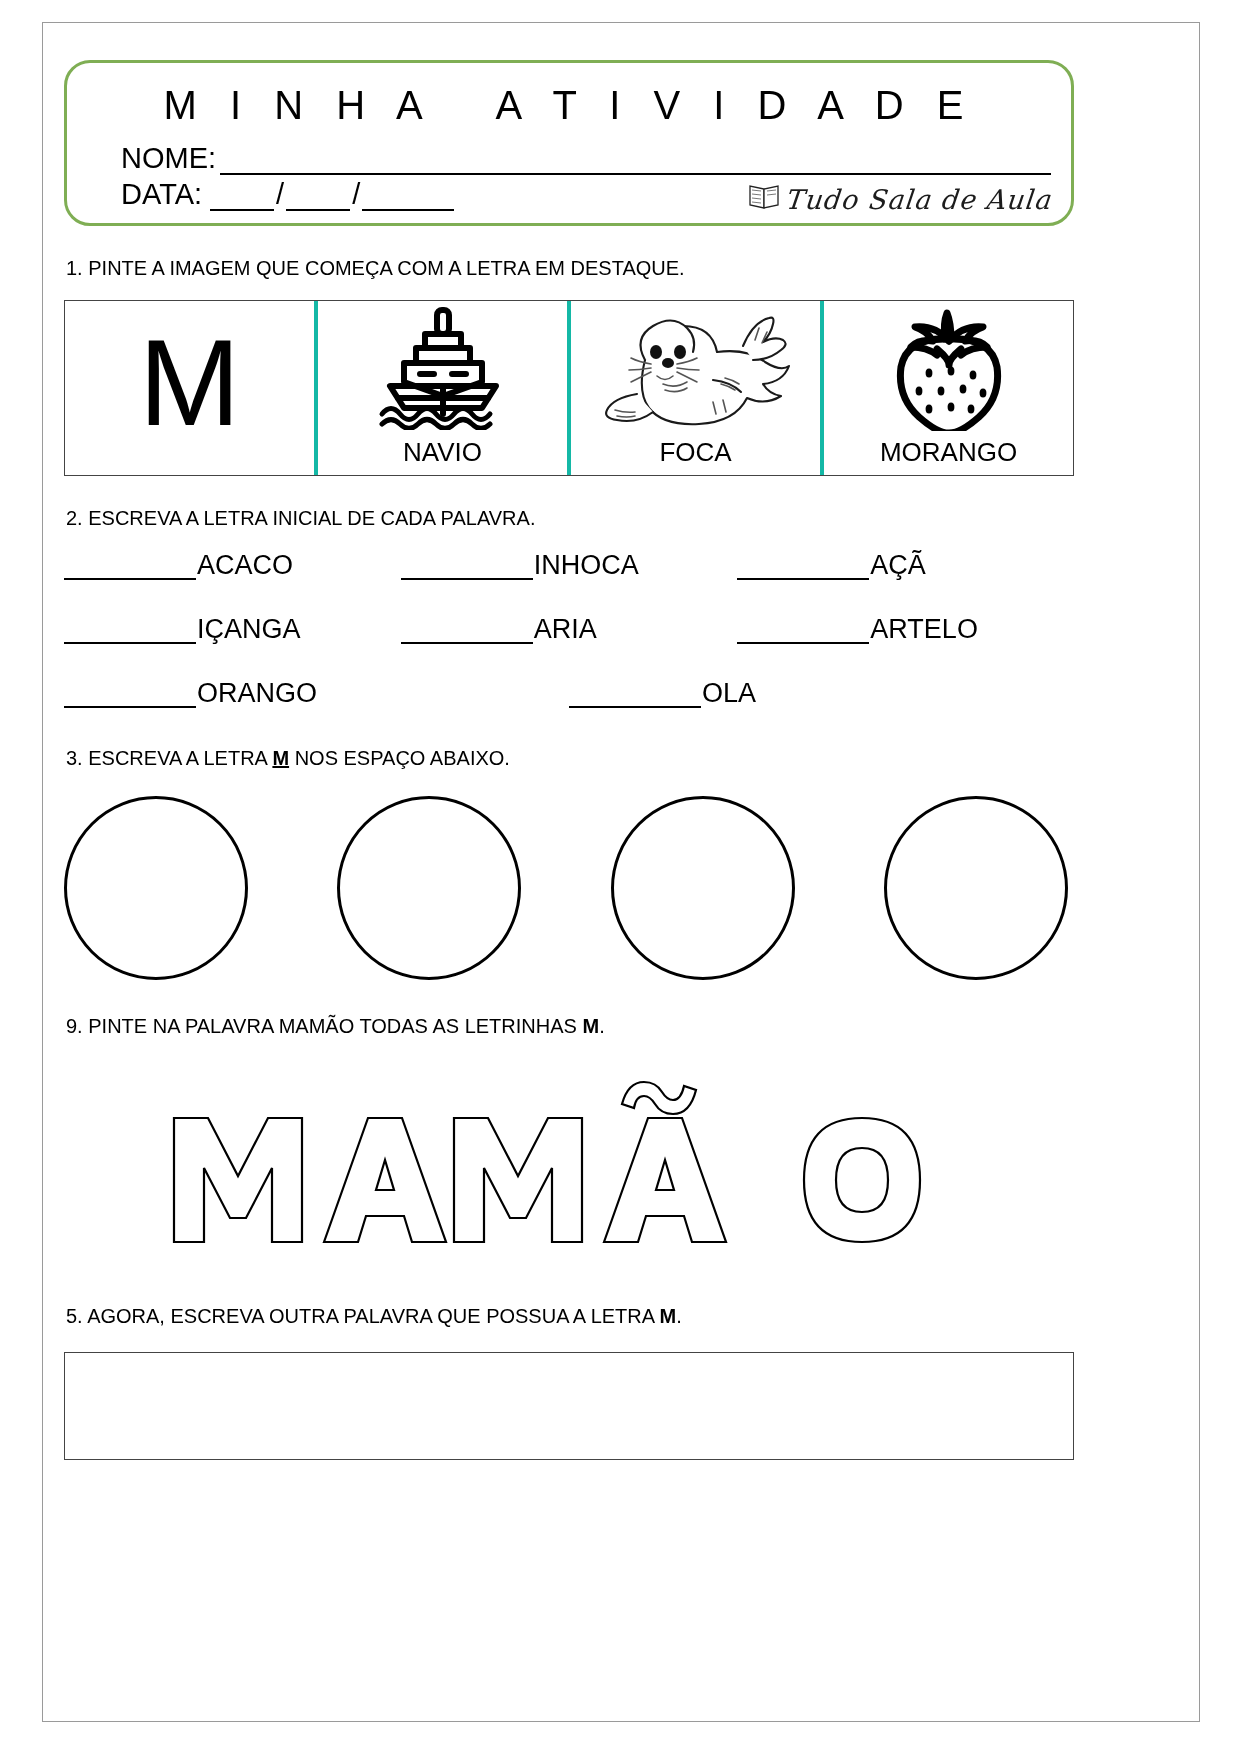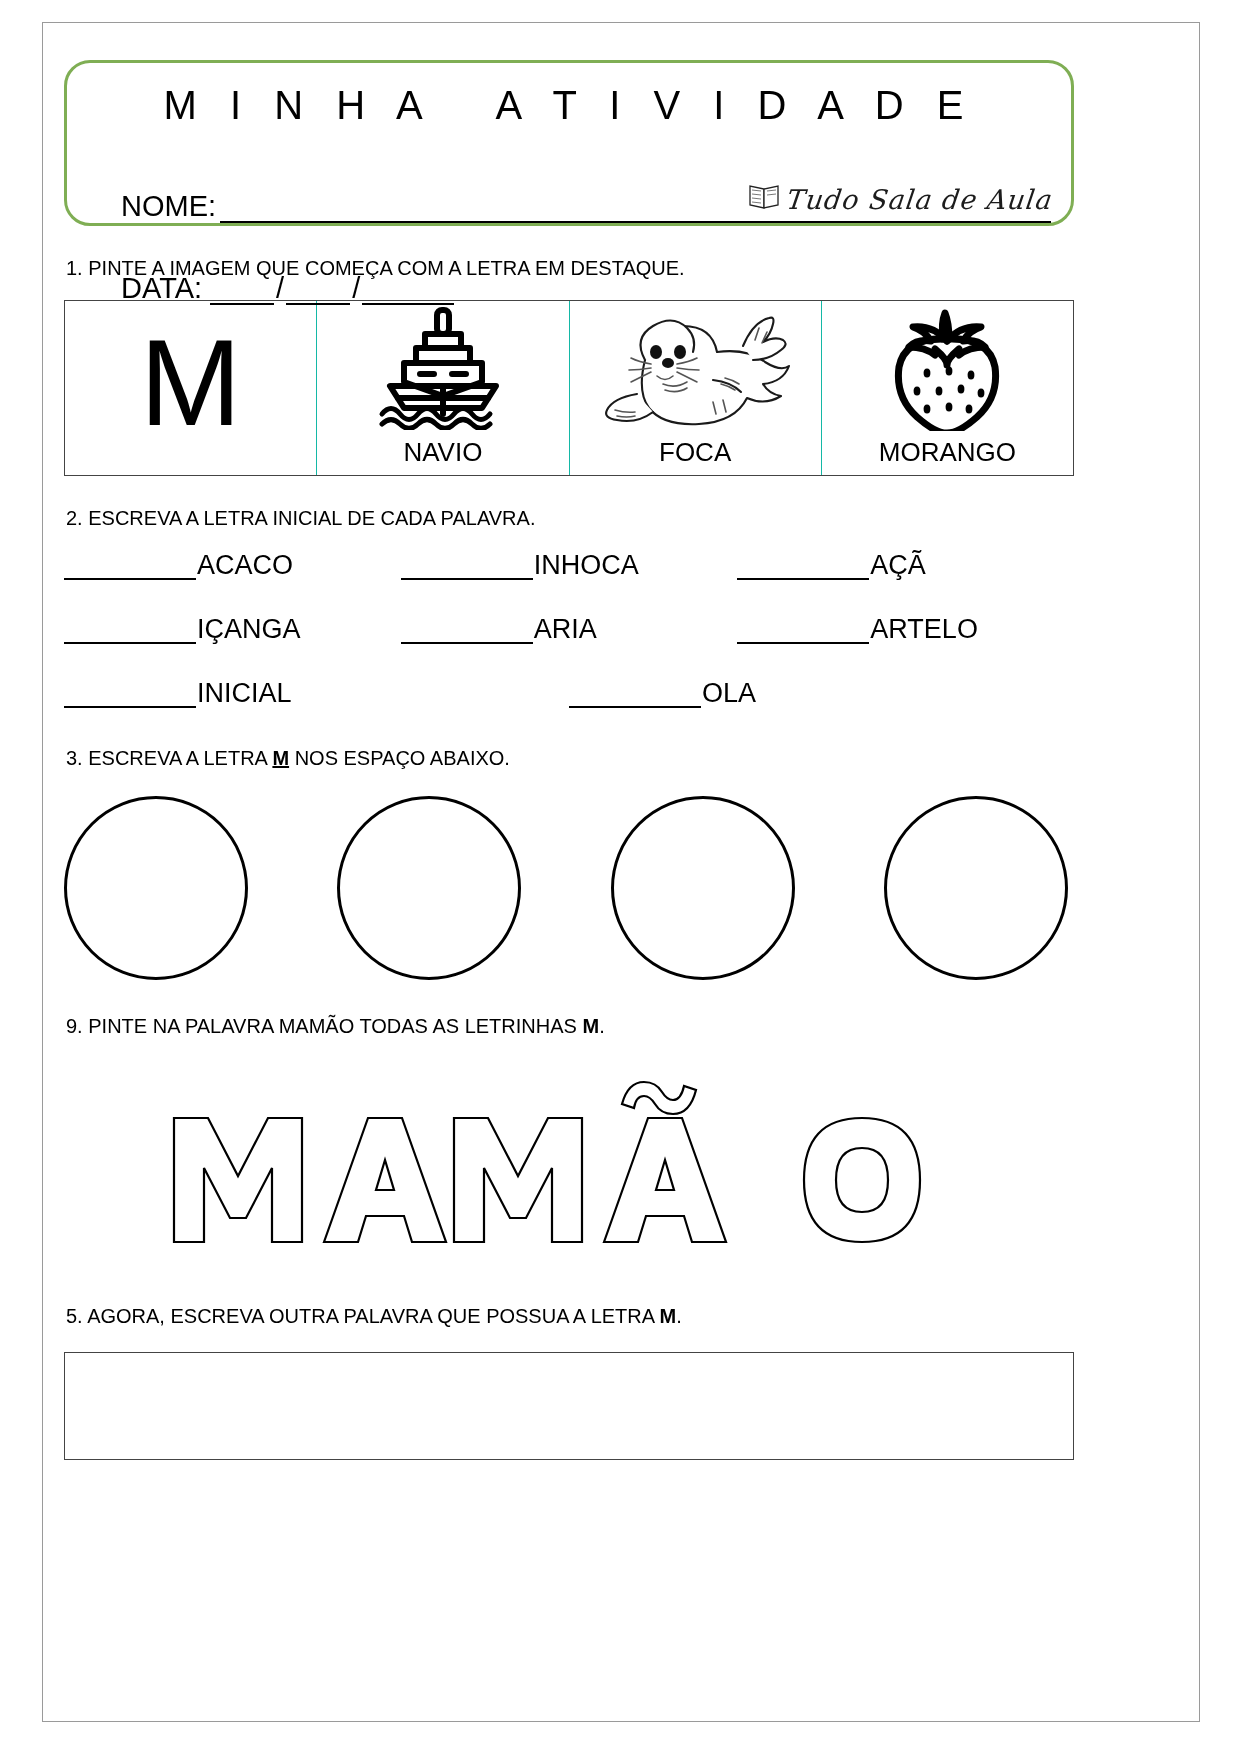--- a/index.html
+++ b/index.html
@@ -60,21 +60,20 @@
     left: 54px;
     top: 78px;
     right: 20px;
   }
   .field-row {
     display: flex;
     align-items: flex-end;
     font-size: 29px;
     line-height: 34px;
     margin-bottom: 2px;
-    margin-top: 48px;
   }
   .field-label { white-space: pre; }
   .field-rule {
     flex: 1;
     border-bottom: 2px solid #000;
     height: 22px;
     margin-left: 4px;
   }
   .date-rule {
     display: inline-block;
@@ -122,21 +121,21 @@
   
   .pic-table {
     display: flex;
     border: 1px solid #444;
     box-sizing: border-box;
     margin-bottom: 26px;
     background: #fff;
   }
   .pic-cell {
     flex: 1 1 0;
-    border-left: 1px solid #14b8a6;
+    border-left: 4px solid #14b8a6;
     box-sizing: border-box;
     display: flex;
     flex-direction: column;
     align-items: center;
     justify-content: flex-end;
     height: 174px;
     padding-bottom: 4px;
   }
   .pic-cell:first-child { border-left: none; }
   .pic-art {
@@ -386,21 +385,21 @@
         </div>
         <div class="word-item">
           <span class="blank"></span>
           <span>ARTELO</span>
         </div>
       </div>
 
       <div class="word-row">
         <div class="word-item">
           <span class="blank"></span>
-          <span>INICIAL</span>
+          <span>ORANGO</span>
         </div>
         <div class="word-item">
           <span class="blank"></span>
           <span>OLA</span>
         </div>
       </div>
     </div>
 
     <p class="q"><span>3. ESCREVA A LETRA </span><span class="bold-u">M</span><span> NOS ESPAÇO ABAIXO.</span></p>
 

